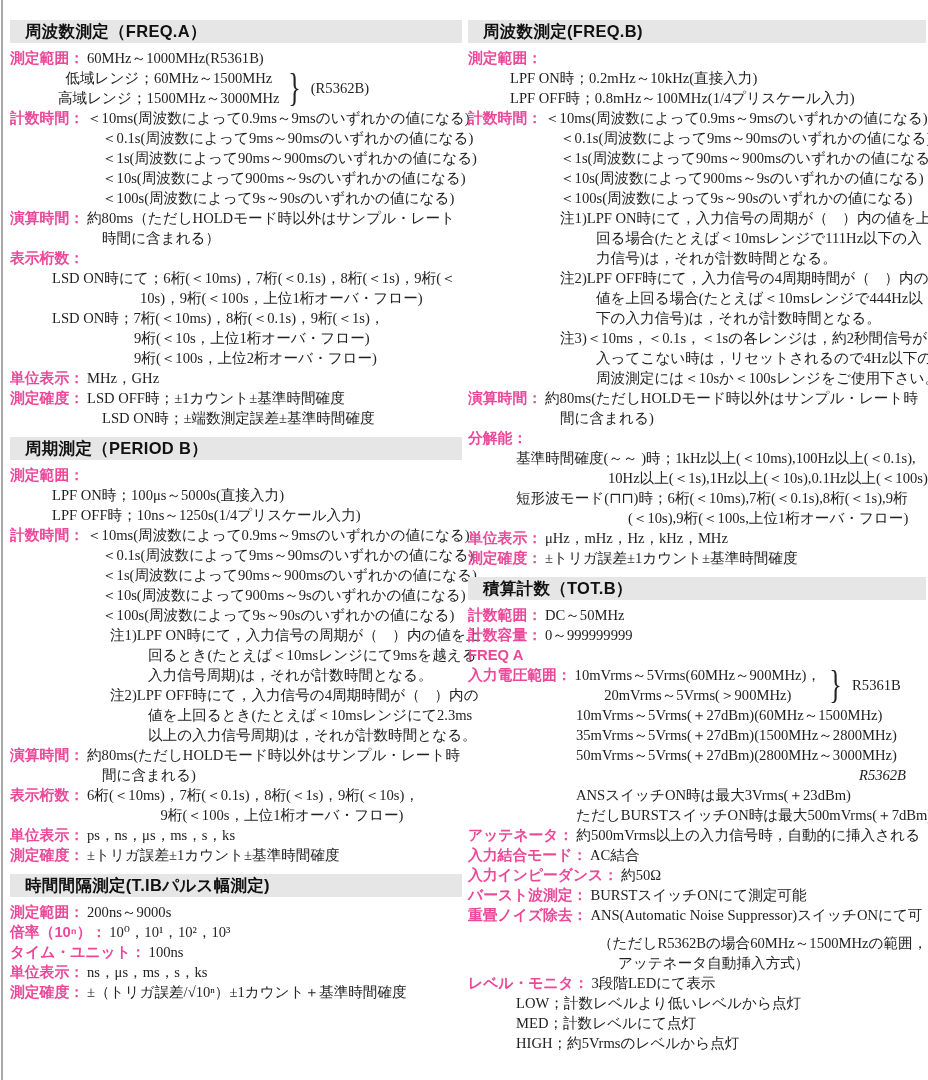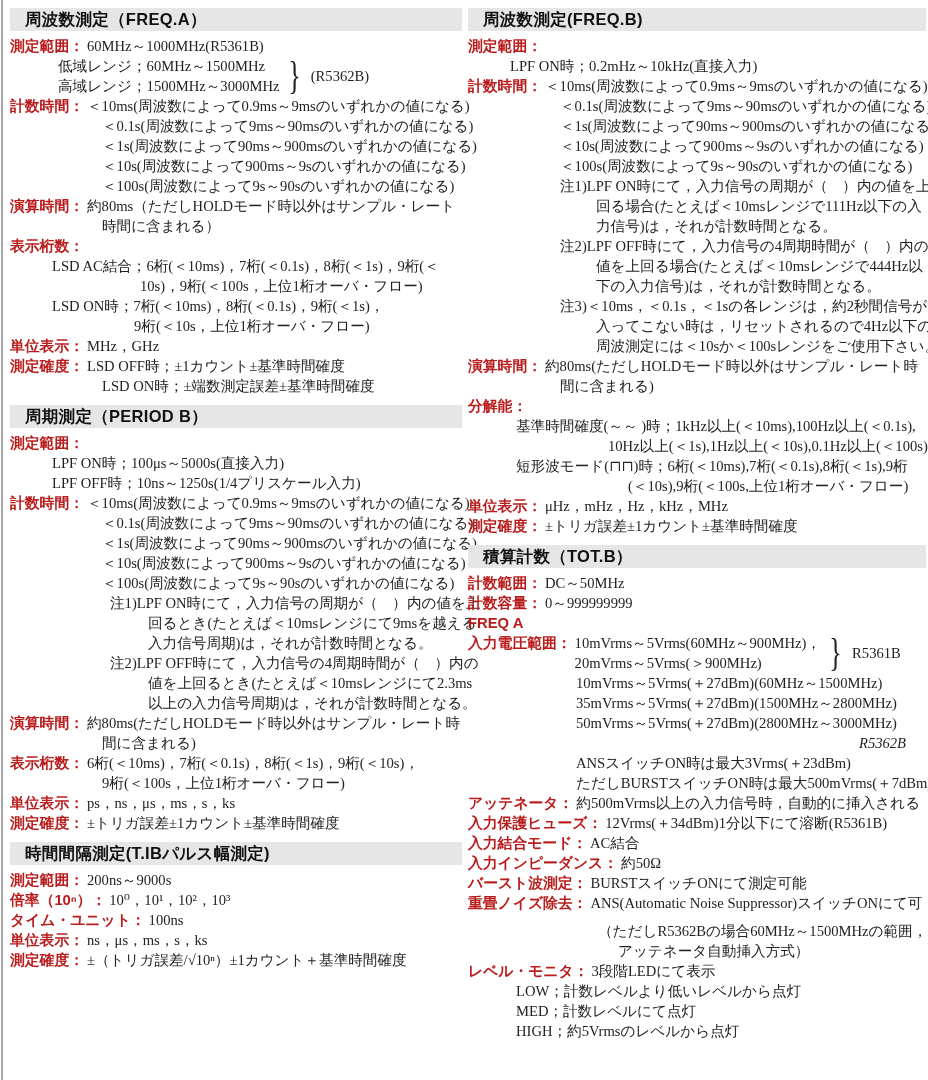--- a/index.html
+++ b/index.html
@@ -2,41 +2,41 @@
 <html><head>
 <meta charset="utf-8">
 <style>
   html,body{margin:0;padding:0;}
   body{
     width:928px;height:1080px;background:#ffffff;overflow:hidden;position:relative;
     color:#1f1f1f;
     font-family:"Liberation Serif","DejaVu Serif",serif;
   }
   .page-border-left{position:absolute;left:1px;top:0;width:2px;height:1080px;background:#a9a9a9;}
-  .col{position:absolute;top:8px;}
+  .col{position:absolute;top:20px;}
   .col-left{left:10px;width:452px;}
   .col-right{left:468px;width:458px;}
   .sec-header{
     background:#e6e6e6;
     font-family:"Liberation Sans","DejaVu Sans",sans-serif;
     font-weight:bold;font-size:16.5px;line-height:23px;height:23px;
     padding-left:15px;margin:9px 0 5px 0;letter-spacing:0.3px;color:#111;
   }
   .sec:first-child .sec-header{margin-top:0;}
   .line{line-height:20px;min-height:20px;white-space:nowrap;font-size:14.6px;}
   .lbl{
     font-family:"Liberation Sans","DejaVu Sans",sans-serif;
-    font-weight:bold;font-size:14.8px;margin-right:3px;color:#b91c1c;
+    font-weight:bold;font-size:14.8px;margin-right:3px;color:#ec4899;
   }
   .val{font-family:"Liberation Serif","DejaVu Serif",serif;color:#222;}
   .line.right{text-align:right;padding-right:20px;font-style:italic;}
   .line.brace{display:flex;align-items:center;height:40px;}
   .line.brace .lbl{align-self:flex-start;line-height:20px;}
   .brace-stack{display:flex;flex-direction:column;}
-  .brace-stack .val{line-height:20px;}
+  .brace-stack .val{line-height:20px;text-align:center;}
   .brace-char{
     font-family:"Liberation Serif","DejaVu Serif",serif;
     font-size:40px;font-weight:400;margin:0 7px 0 5px;
     transform:scaleX(0.65);color:#222;
   }
   .brace-label{font-family:"Liberation Serif","DejaVu Serif",serif;color:#222;}
 </style>
 </head>
 <body>
 
@@ -54,24 +54,25 @@
         <span class="brace-label">(R5362B)</span>
       </div>
       <div class="line"><span class="lbl">計数時間：</span><span class="val">＜10ms(周波数によって0.9ms～9msのいずれかの値になる)</span></div>
       <div class="line" style="padding-left: 92px;"><span class="val">＜0.1s(周波数によって9ms～90msのいずれかの値になる)</span></div>
       <div class="line" style="padding-left: 92px;"><span class="val">＜1s(周波数によって90ms～900msのいずれかの値になる)</span></div>
       <div class="line" style="padding-left: 92px;"><span class="val">＜10s(周波数によって900ms～9sのいずれかの値になる)</span></div>
       <div class="line" style="padding-left: 92px;"><span class="val">＜100s(周波数によって9s～90sのいずれかの値になる)</span></div>
       <div class="line"><span class="lbl">演算時間：</span><span class="val">約80ms（ただしHOLDモード時以外はサンプル・レート</span></div>
       <div class="line" style="padding-left: 92px;"><span class="val">時間に含まれる）</span></div>
       <div class="line"><span class="lbl">表示桁数：</span></div>
-      <div class="line" style="padding-left: 42px;"><span class="val">LSD AC結合；6桁(＜10ms)，7桁(＜0.1s)，8桁(＜1s)，9桁(＜</span></div>
+      <div class="line" style="padding-left: 42px;"><span class="val">LSD ON時にて；6桁(＜10ms)，7桁(＜0.1s)，8桁(＜1s)，9桁(＜</span></div>
       <div class="line" style="padding-left: 130px;"><span class="val">10s)，9桁(＜100s，上位1桁オーバ・フロー)</span></div>
       <div class="line" style="padding-left: 42px;"><span class="val">LSD ON時；7桁(＜10ms)，8桁(＜0.1s)，9桁(＜1s)，</span></div>
       <div class="line" style="padding-left: 124px;"><span class="val">9桁(＜10s，上位1桁オーバ・フロー)</span></div>
+      <div class="line" style="padding-left: 124px;"><span class="val">9桁(＜100s，上位2桁オーバ・フロー)</span></div>
       <div class="line"><span class="lbl">単位表示：</span><span class="val">MHz，GHz</span></div>
       <div class="line"><span class="lbl">測定確度：</span><span class="val">LSD OFF時；±1カウント±基準時間確度</span></div>
       <div class="line" style="padding-left: 92px;"><span class="val">LSD ON時；±端数測定誤差±基準時間確度</span></div>
     </div>
     <div class="sec">
       <div class="sec-header">周期測定（PERIOD B）</div>
       <div class="line"><span class="lbl">測定範囲：</span></div>
       <div class="line" style="padding-left: 42px;"><span class="val">LPF ON時；100μs～5000s(直接入力)</span></div>
       <div class="line" style="padding-left: 42px;"><span class="val">LPF OFF時；10ns～1250s(1/4プリスケール入力)</span></div>
       <div class="line"><span class="lbl">計数時間：</span><span class="val">＜10ms(周波数によって0.9ms～9msのいずれかの値になる)</span></div>
@@ -81,38 +82,39 @@
       <div class="line" style="padding-left: 92px;"><span class="val">＜100s(周波数によって9s～90sのいずれかの値になる)</span></div>
       <div class="line" style="padding-left: 100px;"><span class="val">注1)LPF ON時にて，入力信号の周期が（　）内の値を上</span></div>
       <div class="line" style="padding-left: 138px;"><span class="val">回るとき(たとえば＜10msレンジにて9msを越える</span></div>
       <div class="line" style="padding-left: 138px;"><span class="val">入力信号周期)は，それが計数時間となる。</span></div>
       <div class="line" style="padding-left: 100px;"><span class="val">注2)LPF OFF時にて，入力信号の4周期時間が（　）内の</span></div>
       <div class="line" style="padding-left: 138px;"><span class="val">値を上回るとき(たとえば＜10msレンジにて2.3ms</span></div>
       <div class="line" style="padding-left: 138px;"><span class="val">以上の入力信号周期)は，それが計数時間となる。</span></div>
       <div class="line"><span class="lbl">演算時間：</span><span class="val">約80ms(ただしHOLDモード時以外はサンプル・レート時</span></div>
       <div class="line" style="padding-left: 92px;"><span class="val">間に含まれる)</span></div>
       <div class="line"><span class="lbl">表示桁数：</span><span class="val">6桁(＜10ms)，7桁(＜0.1s)，8桁(＜1s)，9桁(＜10s)，</span></div>
-      <div class="line" style="padding-left: 92px;"><span class="val">9桁(＜100s，上位1桁オーバ・フロー)</span></div>
+      <div class="line" style="padding-left: 92px; text-align: center;"><span class="val">9桁(＜100s，上位1桁オーバ・フロー)</span></div>
       <div class="line"><span class="lbl">単位表示：</span><span class="val">ps，ns，μs，ms，s，ks</span></div>
       <div class="line"><span class="lbl">測定確度：</span><span class="val">±トリガ誤差±1カウント±基準時間確度</span></div>
     </div>
     <div class="sec">
       <div class="sec-header">時間間隔測定(T.IBパルス幅測定)</div>
       <div class="line"><span class="lbl">測定範囲：</span><span class="val">200ns～9000s</span></div>
       <div class="line"><span class="lbl">倍率（10ⁿ）：</span><span class="val">10⁰，10¹，10²，10³</span></div>
       <div class="line"><span class="lbl">タイム・ユニット：</span><span class="val">100ns</span></div>
       <div class="line"><span class="lbl">単位表示：</span><span class="val">ns，μs，ms，s，ks</span></div>
       <div class="line"><span class="lbl">測定確度：</span><span class="val">±（トリガ誤差/√10ⁿ）±1カウント＋基準時間確度</span></div>
     </div>
   </div>
 <div class="col col-right" id="col-1">
     <div class="sec">
       <div class="sec-header">周波数測定(FREQ.B)</div>
       <div class="line"><span class="lbl">測定範囲：</span></div>
       <div class="line" style="padding-left: 42px;"><span class="val">LPF ON時；0.2mHz～10kHz(直接入力)</span></div>
+      <div class="line" style="padding-left: 42px;"><span class="val">LPF OFF時；0.8mHz～100MHz(1/4プリスケール入力)</span></div>
       <div class="line"><span class="lbl">計数時間：</span><span class="val">＜10ms(周波数によって0.9ms～9msのいずれかの値になる)</span></div>
       <div class="line" style="padding-left: 92px;"><span class="val">＜0.1s(周波数によって9ms～90msのいずれかの値になる)</span></div>
       <div class="line" style="padding-left: 92px;"><span class="val">＜1s(周波数によって90ms～900msのいずれかの値になる)</span></div>
       <div class="line" style="padding-left: 92px;"><span class="val">＜10s(周波数によって900ms～9sのいずれかの値になる)</span></div>
       <div class="line" style="padding-left: 92px;"><span class="val">＜100s(周波数によって9s～90sのいずれかの値になる)</span></div>
       <div class="line" style="padding-left: 92px;"><span class="val">注1)LPF ON時にて，入力信号の周期が（　）内の値を上</span></div>
       <div class="line" style="padding-left: 128px;"><span class="val">回る場合(たとえば＜10msレンジで111Hz以下の入</span></div>
       <div class="line" style="padding-left: 128px;"><span class="val">力信号)は，それが計数時間となる。</span></div>
       <div class="line" style="padding-left: 92px;"><span class="val">注2)LPF OFF時にて，入力信号の4周期時間が（　）内の</span></div>
       <div class="line" style="padding-left: 128px;"><span class="val">値を上回る場合(たとえば＜10msレンジで444Hz以</span></div>
@@ -146,21 +148,20 @@
         <span class="brace-char">}</span>
         <span class="brace-label">R5361B</span>
       </div>
       <div class="line" style="padding-left: 108px;"><span class="val">10mVrms～5Vrms(＋27dBm)(60MHz～1500MHz)</span></div>
       <div class="line" style="padding-left: 108px;"><span class="val">35mVrms～5Vrms(＋27dBm)(1500MHz～2800MHz)</span></div>
       <div class="line" style="padding-left: 108px;"><span class="val">50mVrms～5Vrms(＋27dBm)(2800MHz～3000MHz)</span></div>
       <div class="line right"><span class="val">R5362B</span></div>
       <div class="line" style="padding-left: 108px;"><span class="val">ANSスイッチON時は最大3Vrms(＋23dBm)</span></div>
       <div class="line" style="padding-left: 108px;"><span class="val">ただしBURSTスイッチON時は最大500mVrms(＋7dBm)</span></div>
       <div class="line"><span class="lbl">アッテネータ：</span><span class="val">約500mVrms以上の入力信号時，自動的に挿入される（20dB）</span></div>
-      <div class="line"><span class="lbl">入力保護ヒューズ：</span><span class="val">12Vrms(＋34dBm)1分以下にて溶断(R5361B)</span></div>
       <div class="line"><span class="lbl">入力結合モード：</span><span class="val">AC結合</span></div>
       <div class="line"><span class="lbl">入力インピーダンス：</span><span class="val">約50Ω</span></div>
       <div class="line"><span class="lbl">バースト波測定：</span><span class="val">BURSTスイッチONにて測定可能</span></div>
       <div class="line"><span class="lbl">重畳ノイズ除去：</span><span class="val">ANS(Automatic Noise Suppressor)スイッチONにて可</span></div>
       <div class="line" style="padding-left: 130px; margin-top: 8px;"><span class="val">（ただしR5362Bの場合60MHz～1500MHzの範囲，</span></div>
       <div class="line" style="padding-left: 150px;"><span class="val">アッテネータ自動挿入方式）</span></div>
       <div class="line"><span class="lbl">レベル・モニタ：</span><span class="val">3段階LEDにて表示</span></div>
       <div class="line" style="padding-left: 48px;"><span class="val">LOW；計数レベルより低いレベルから点灯</span></div>
       <div class="line" style="padding-left: 48px;"><span class="val">MED；計数レベルにて点灯</span></div>
       <div class="line" style="padding-left: 48px;"><span class="val">HIGH；約5Vrmsのレベルから点灯</span></div>

